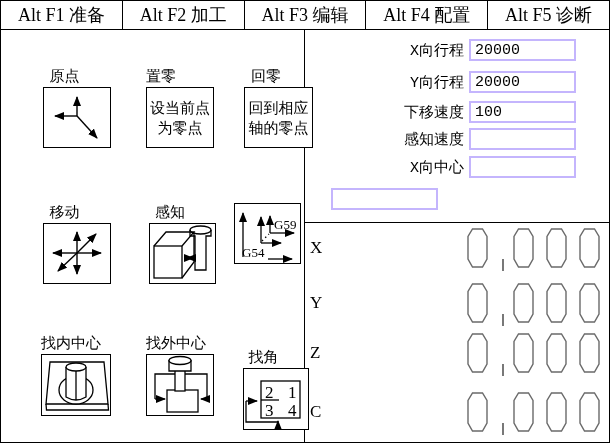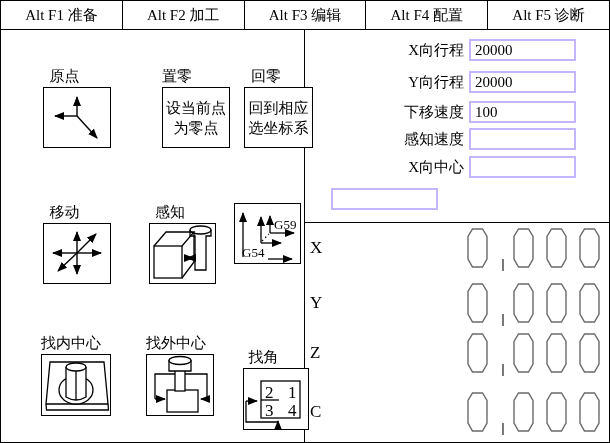--- a/index.html
+++ b/index.html
@@ -8,38 +8,38 @@
     position:relative; width:610px; height:443px;
     border:1px solid #000; background:#fff; color:#000;
     font-family:"Liberation Serif","DejaVu Serif",serif;
     overflow:hidden;
   }
   
   .tabs { position:absolute; left:0; top:0; width:100%; height:29px; display:flex; }
   .tab {
     flex:1; border-right:1px solid #000; border-bottom:1px solid #000;
     display:flex; align-items:center; justify-content:center;
-    font-size:15px; white-space:nowrap; cursor:default; background:#fff;text-align:right;
+    font-size:18px; white-space:nowrap; cursor:default; background:#fff;text-align:right;
   }
   .tab:last-child { border-right:none; }
   
   .vdiv { position:absolute; left:303px; top:29px; bottom:0; width:1px; background:#000; }
   .hdiv { position:absolute; left:304px; right:0; top:221px; height:1px; background:#000; }
   
   .tool { position:absolute; text-align:center;padding-left:25px; }
   .tlabel { font-size:15px; line-height:18px; margin-bottom:2px; white-space:nowrap; }
   .tbox {
     border:1px solid #000; background:#fff; margin:0 auto;
     display:flex; align-items:center; justify-content:center; flex-direction:column;
   }
   .tbox svg { display:block; }
   .tbox.txt { font-size:15px; line-height:20px; }
   svg text { font-family:"Liberation Serif","DejaVu Serif",serif; }
   
-  .form-row { position:absolute; left:330px; width:255px; height:24px; display:flex; align-items:center; }
+  .form-row { position:absolute; left:330px; width:255px; height:24px; display:flex; align-items:center;font-family:Liberation Mono, monospace; }
   .flabel { width:138px; text-align:right; font-size:15px; padding-right:5px; white-space:nowrap; }
   .fin {
     width:107px; height:22px; border:2px solid #c4b5fd; background:#fff;
     font-family:inherit; font-size:15px; padding:0 4px; outline:none; border-radius:0;
   }
   
   .axis-label { position:absolute; left:309px; width:26px; height:40px; line-height:40px; font-size:17px; }
   .axis-display { position:absolute; left:462px; width:140px; height:45px; }
 </style>
 </head>
@@ -72,33 +72,33 @@
       <svg width="66" height="59" viewBox="0 0 66 59">
         <g stroke="#000" stroke-width="1.4" fill="none">
           <line x1="33" y1="28" x2="33" y2="9" marker-end="url(#arw)"></line>
           <line x1="33" y1="28" x2="11" y2="28" marker-end="url(#arw)"></line>
           <line x1="33" y1="28" x2="53" y2="50" marker-end="url(#arw)"></line>
         </g>
       </svg>
     </div>
   </div>
 
-  <div class="tool" style="left:136px;top:66px;width:52px">
+  <div class="tool" style="left:120px;top:66px;width:52px">
     <div class="tlabel">置零</div>
     <div class="tbox txt" style="width:68px;height:61px">
       <span>设当前点</span>
       <span>为零点</span>
     </div>
   </div>
 
   <div class="tool" style="left:218px;top:66px;width:69px">
     <div class="tlabel">回零</div>
     <div class="tbox txt" style="width:69px;height:61px">
       <span>回到相应</span>
-      <span>选坐标系</span>
+      <span>轴的零点</span>
     </div>
   </div>
 
   <div class="tool" style="left:17px;top:202px;width:68px">
     <div class="tlabel">移动</div>
     <div class="tbox" style="width:68px;height:61px">
       <svg width="66" height="59" viewBox="0 0 66 59">
         <g stroke="#000" stroke-width="1.4" fill="none">
           <line x1="33" y1="29" x2="33" y2="8" marker-end="url(#arw)"></line>
           <line x1="33" y1="29" x2="33" y2="50" marker-end="url(#arw)"></line>

